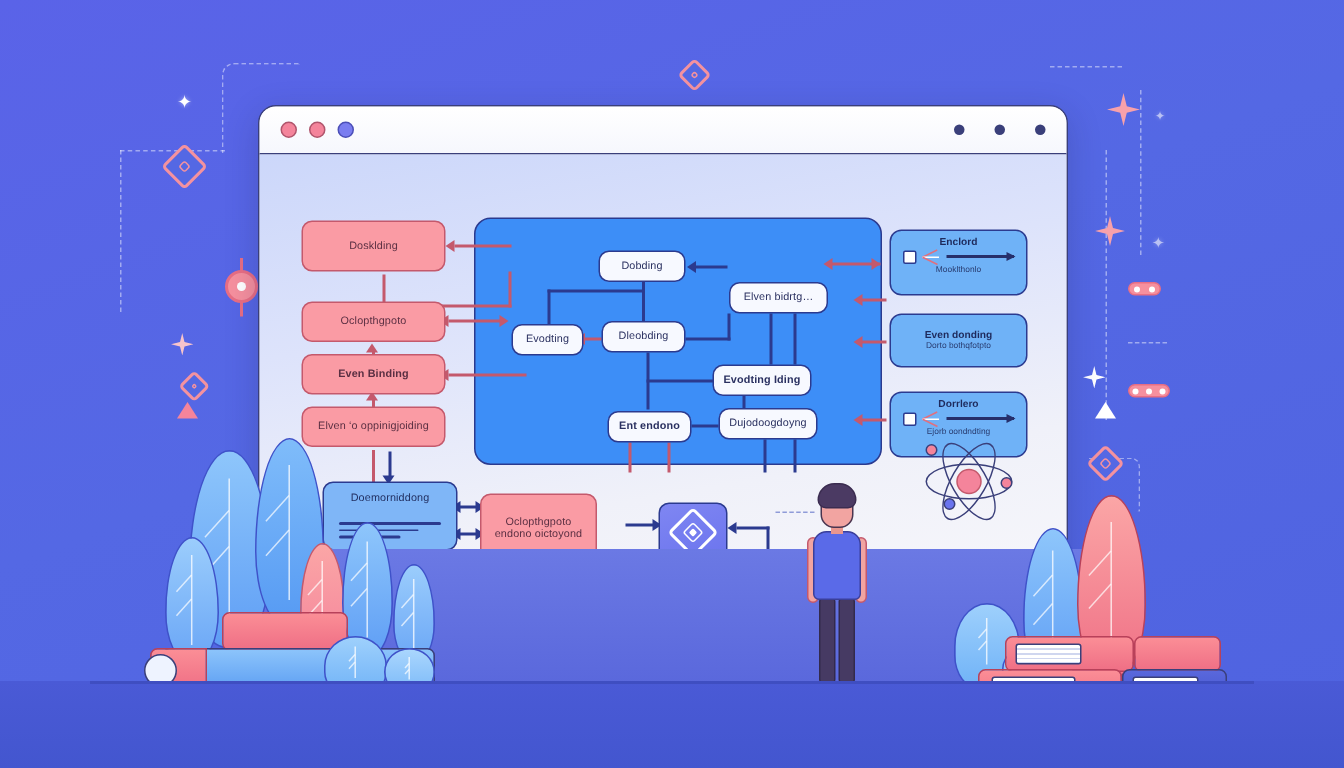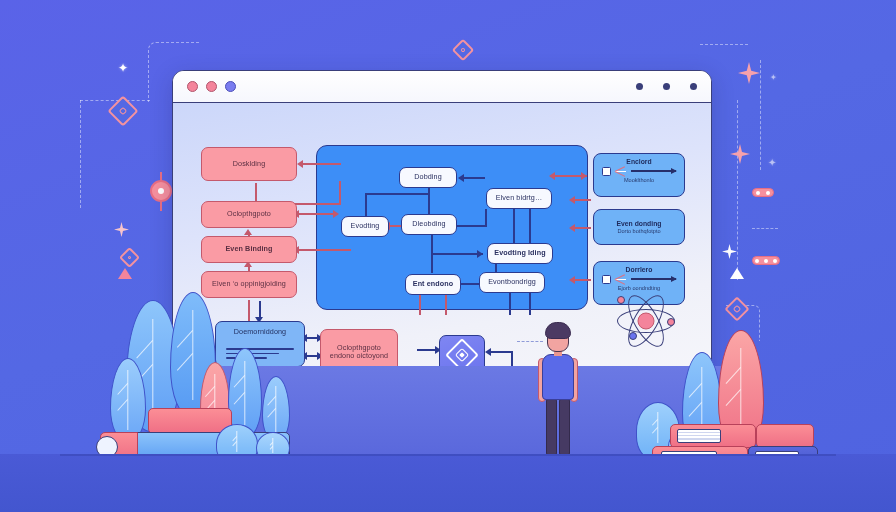--- a/index.html
+++ b/index.html
@@ -407,28 +407,28 @@
         </div>
         <div class="node white" style="left:313px;top:85px;width:66px;height:21px;">
           <span>Elven bidrtg…</span>
         </div>
         <div class="node white" style="left:168px;top:113px;width:48px;height:21px;">
           <span>Evodting</span>
         </div>
         <div class="node white" style="left:228px;top:111px;width:56px;height:21px;">
           <span>Dleobding</span>
         </div>
-        <div class="node white" style="left:314px;top:140px;width:66px;height:21px;font-weight:bold;">
+        <div class="node white" style="left:302px;top:140px;width:66px;height:21px;font-weight:bold;">
           <span>Evodting Iding</span>
         </div>
         <div class="node white" style="left:232px;top:171px;width:56px;height:21px;font-weight:bold;">
           <span>Ent endono</span>
         </div>
         <div class="node white" style="left:306px;top:169px;width:66px;height:21px;">
-          <span>Evontbondrigg</span>
+          <span>Dujodoogdoyng</span>
         </div>
 
         <div class="rcard" style="left:420px;top:50px;">
           <span class="t">Enclord</span>
           <span class="glyphrow">
             <span class="sq"></span>
             <span class="fan">
                 <i></i>
                 <i></i>
                 <i></i>

